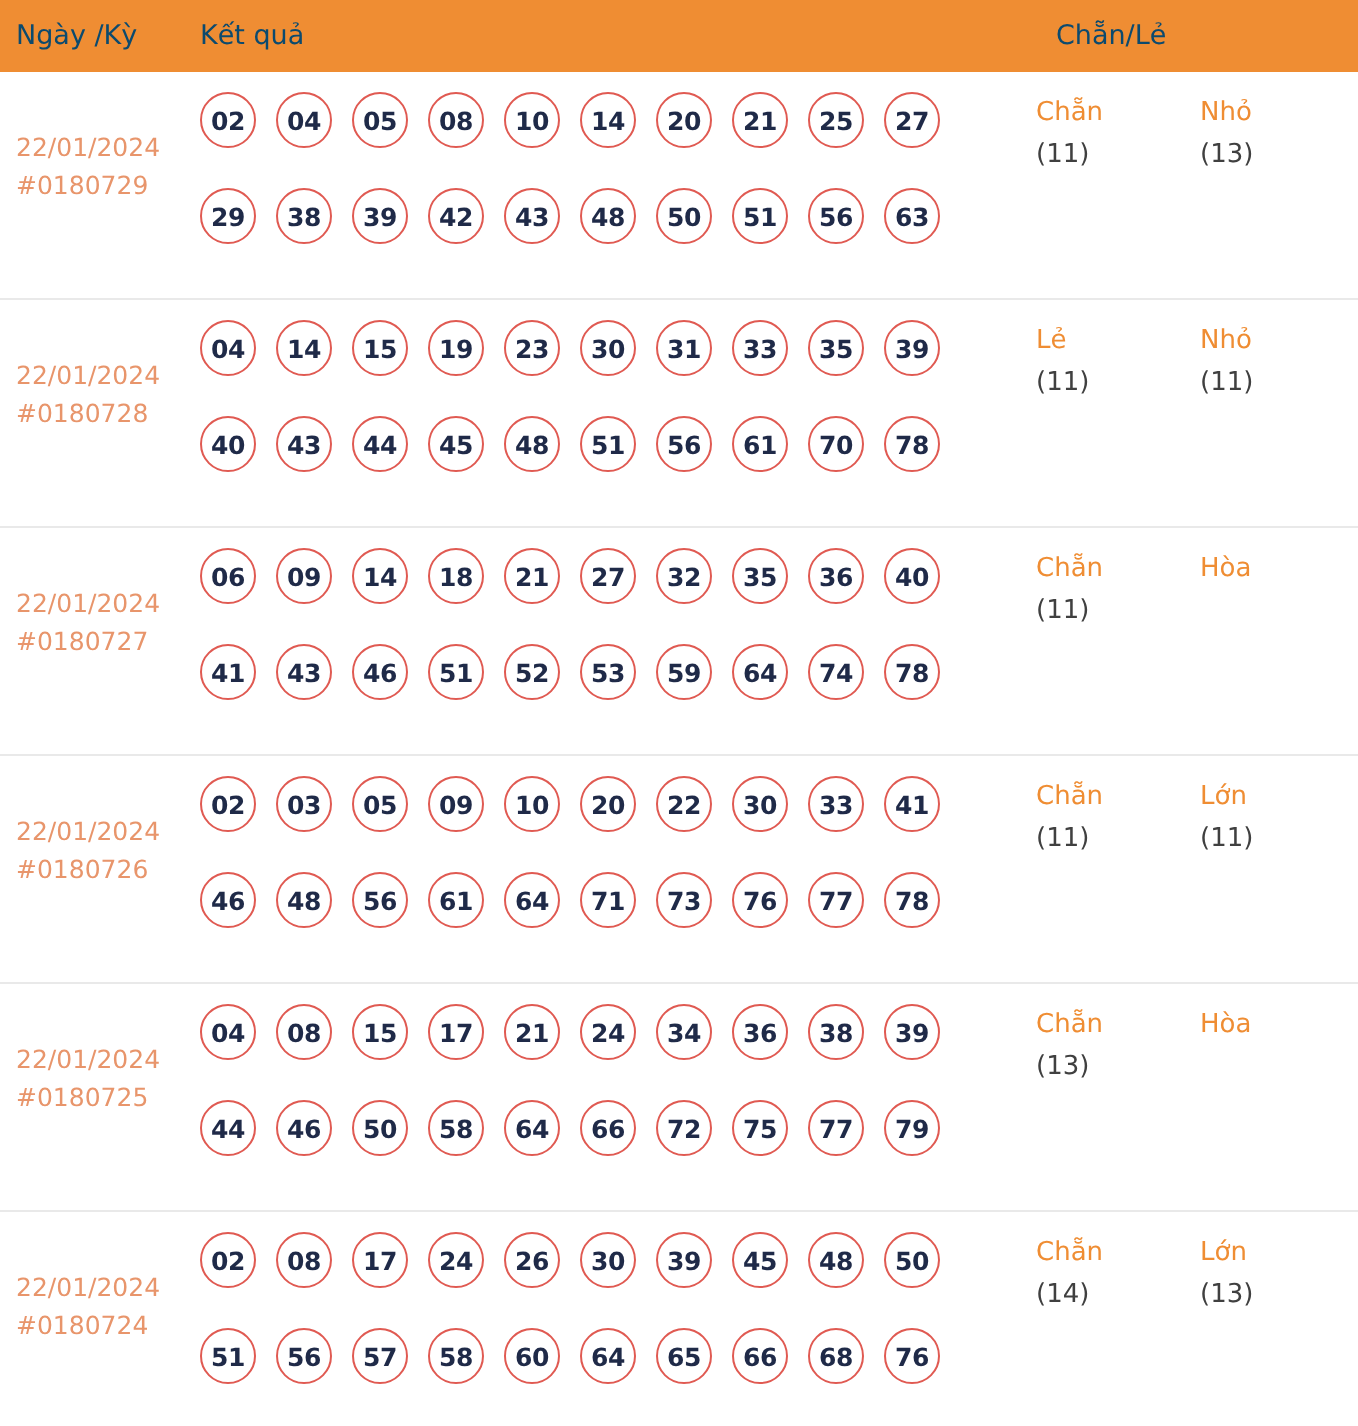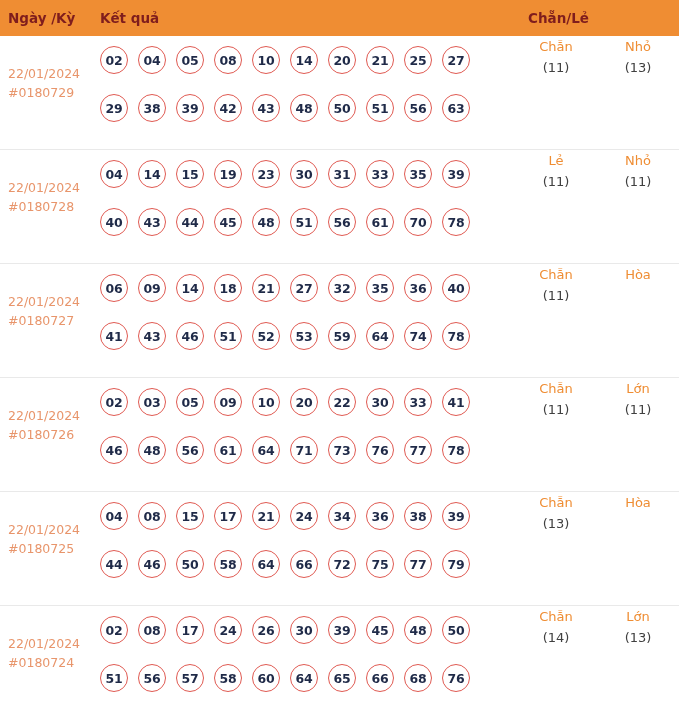--- a/index.html
+++ b/index.html
@@ -21,23 +21,23 @@
     height: 713px;
     box-sizing: border-box;
     position: relative;
   }
 
   
   .table-header {
     height: 36px;
     background: #ef8d33;
     position: relative;
-    color: #7f1d1d;
+    color: #0c4a6e;
     font-size: 13.5px;
-    font-weight: bold;
+    font-weight: normal;
   }
   .table-header .hcell {
     position: absolute;
     top: 0;
     height: 36px;
     line-height: 36px;
     white-space: nowrap;
   }
   .h-date   { left: 8px; }
   .h-result { left: 100px; }
@@ -92,22 +92,22 @@
     justify-content: center;
     color: #1f2a48;
     font-size: 12.5px;
     font-weight: bold;
     letter-spacing: -0.2px;
     background: #ffffff;
   }
 
   .stat {
     position: absolute;
-    top: 0;
-    text-align: center;
+    top: 10px;
+    text-align: left;
     color: #ef8d33;
     font-size: 13px;
     line-height: 21px;
     white-space: nowrap;
   }
   .stat .s-label { display: block; }
   .stat .s-count { display: block; color: #404040; font-size: 13px; }
   .stat-parity { left: 518px; width: 76px; }
   .stat-size   { left: 600px; width: 76px; }
 </style>

